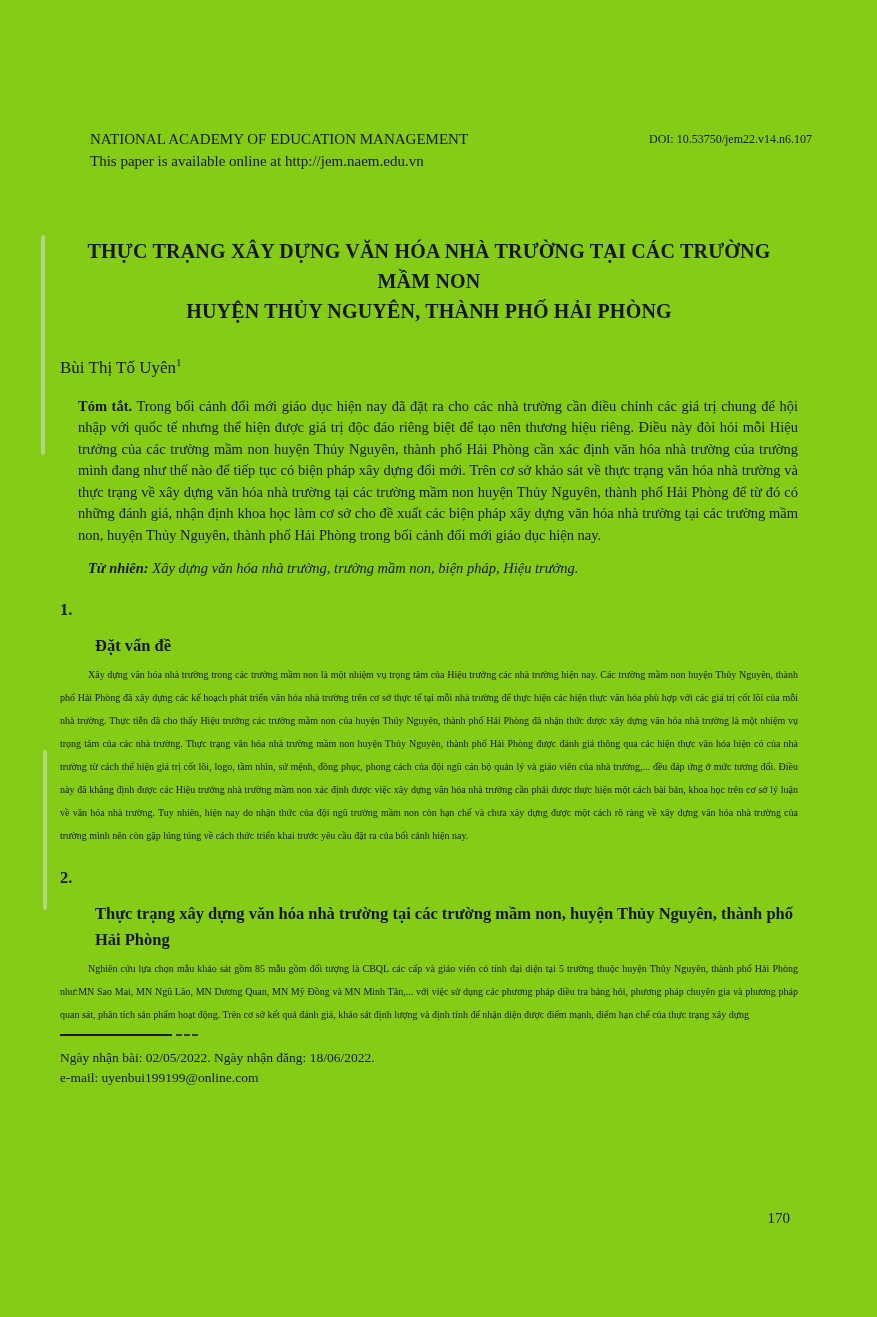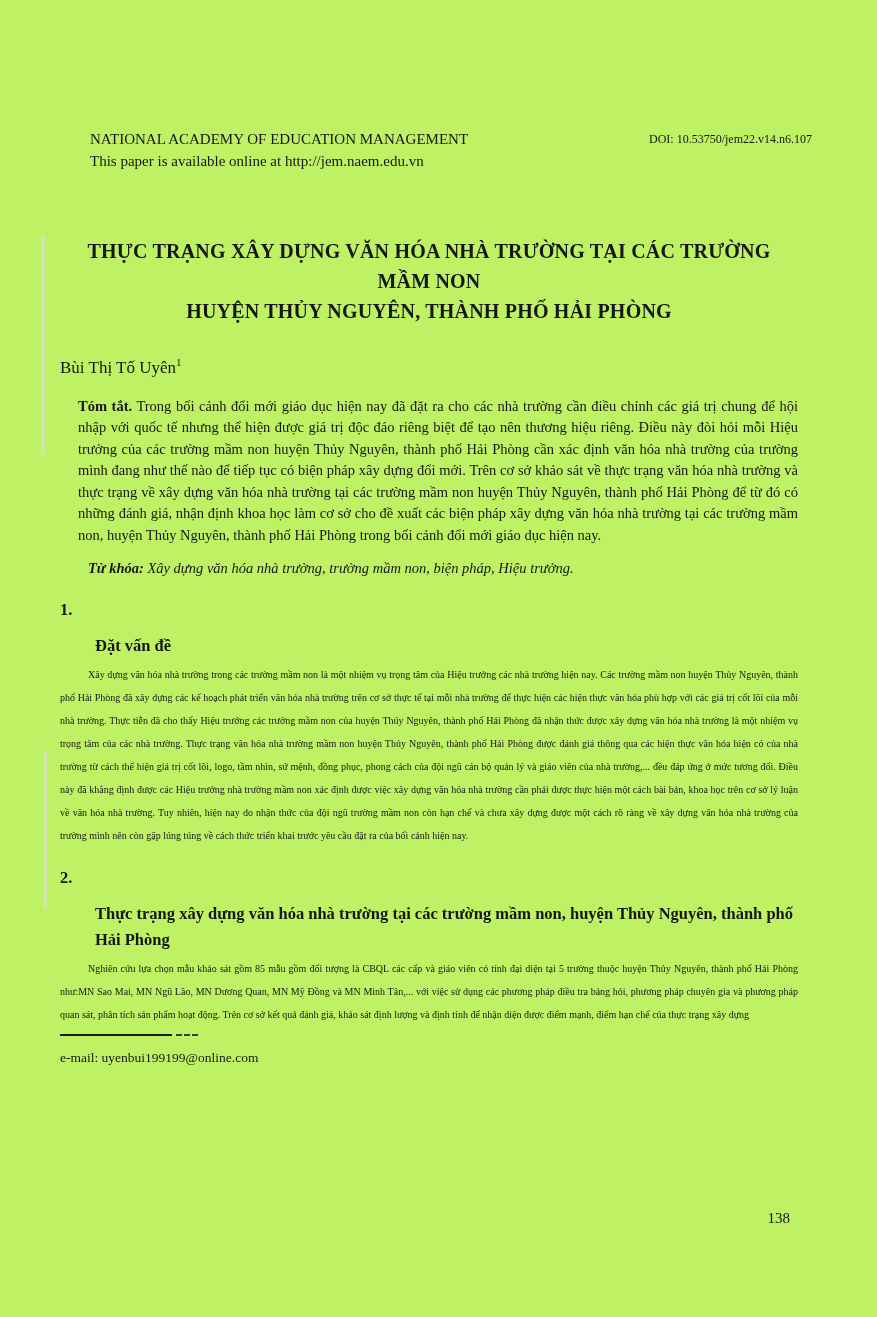--- a/index.html
+++ b/index.html
@@ -4,21 +4,21 @@
 <style>
   html, body {
     margin: 0;
     padding: 0;
     background: #ffffff;
   }
   .page {
     position: relative;
     width: 877px;
     height: 1317px;
-    background: #bef264;
+    background: #84cc16;
     overflow: hidden;
     font-family: "Liberation Serif", "DejaVu Serif", serif;
     color: #161616;
   }
   
   .scan-streak {
     position: absolute;
     width: 4px;
     background: #dcdcdc;
     opacity: 0.55;
@@ -159,21 +159,21 @@
     <div class="author-line">
       <span>Bùi Thị Tố Uyên</span><sup>1</sup>
     </div>
 
     <p class="abstract-para">
       <span class="abstract-label">Tóm tắt.</span>
       <span>Trong bối cảnh đổi mới giáo dục hiện nay đã đặt ra cho các nhà trường cần điều chỉnh các giá trị chung để hội nhập với quốc tế nhưng thể hiện được giá trị độc đáo riêng biệt để tạo nên thương hiệu riêng. Điều này đòi hỏi mỗi Hiệu trưởng của các trường mầm non huyện Thủy Nguyên, thành phố Hải Phòng cần xác định văn hóa nhà trường của trường mình đang như thế nào để tiếp tục có biện pháp xây dựng đổi mới. Trên cơ sở khảo sát về thực trạng văn hóa nhà trường và thực trạng về xây dựng văn hóa nhà trường tại các trường mầm non huyện Thủy Nguyên, thành phố Hải Phòng để từ đó có những đánh giá, nhận định khoa học làm cơ sở cho đề xuất các biện pháp xây dựng văn hóa nhà trường tại các trường mầm non, huyện Thủy Nguyên, thành phố Hải Phòng trong bối cảnh đổi mới giáo dục hiện nay.</span>
     </p>
 
     <p class="keywords-line">
-      <span class="keywords-label">Từ khóa:</span>
+      <span class="keywords-label">Từ nhiên:</span>
       <span>Xây dựng văn hóa nhà trường, trường mầm non, biện pháp, Hiệu trưởng.</span>
     </p>
 
     <div class="section-heading">
       <span class="sec-num">1.</span>
       <span class="sec-title">Đặt vấn đề</span>
     </div>
 
     <p class="body-para">Xây dựng văn hóa nhà trường trong các trường mầm non là một nhiệm vụ trọng tâm của Hiệu trưởng các nhà trường hiện nay. Các trường mầm non huyện Thủy Nguyên, thành phố Hải Phòng đã xây dựng các kế hoạch phát triển văn hóa nhà trường trên cơ sở thực tế tại mỗi nhà trường để thực hiện các hiện thực văn hóa phù hợp với các giá trị cốt lõi của mỗi nhà trường. Thực tiễn đã cho thấy Hiệu trưởng các trường mầm non của huyện Thúy Nguyên, thành phố Hải Phòng đã nhận thức được xây dựng văn hóa nhà trường là một nhiệm vụ trọng tâm của các nhà trường. Thực trạng văn hóa nhà trường mầm non huyện Thủy Nguyên, thành phố Hải Phòng được đánh giá thông qua các hiện thực văn hóa hiện có của nhà trường từ cách thể hiện giá trị cốt lõi, logo, tầm nhìn, sứ mệnh, đồng phục, phong cách của đội ngũ cán bộ quản lý và giáo viên của nhà trường,... đều đáp ứng ở mức tương đối. Điều này đã khẳng định được các Hiệu trưởng nhà trường mầm non xác định được việc xây dựng văn hóa nhà trường cần phải được thực hiện một cách bài bản, khoa học trên cơ sở lý luận về văn hóa nhà trường. Tuy nhiên, hiện nay do nhận thức của đội ngũ trường mầm non còn hạn chế và chưa xây dựng được một cách rõ ràng về xây dựng văn hóa nhà trường của trường mình nên còn gặp lúng túng về cách thức triển khai trước yêu cầu đặt ra của bối cảnh hiện nay.</p>
 
@@ -182,20 +182,21 @@
       <span class="sec-title">Thực trạng xây dựng văn hóa nhà trường tại các trường mầm non, huyện Thủy Nguyên, thành phố Hải Phòng</span>
     </div>
 
     <p class="body-para">Nghiên cứu lựa chọn mẫu khảo sát gồm 85 mẫu gồm đối tượng là CBQL các cấp và giáo viên có tính đại diện tại 5 trường thuộc huyện Thủy Nguyên, thành phố Hải Phòng như:MN Sao Mai, MN Ngũ Lão, MN Dương Quan, MN Mỹ Đồng và MN Minh Tân,... với việc sử dụng các phương pháp điều tra bảng hỏi, phương pháp chuyên gia và phương pháp quan sát, phân tích sản phẩm hoạt động. Trên cơ sở kết quả đánh giá, khảo sát định lượng và định tính để nhận diện được điểm mạnh, điểm hạn chế của thực trạng xây dựng</p>
 
     <div class="footnote-block">
       <div class="footnote-rule-row">
         <span class="footnote-rule"></span>
         <span class="footnote-rule-dashes"></span>
       </div>
+      <div>Ngày nhận bài: 02/05/2022. Ngày nhận đăng: 18/06/2022.</div>
       <div>e-mail: uyenbui199199@online.com</div>
     </div>
 
   </div>
 
-  <div class="page-number">138</div>
+  <div class="page-number">170</div>
 
 </div>
 
 </body></html>

